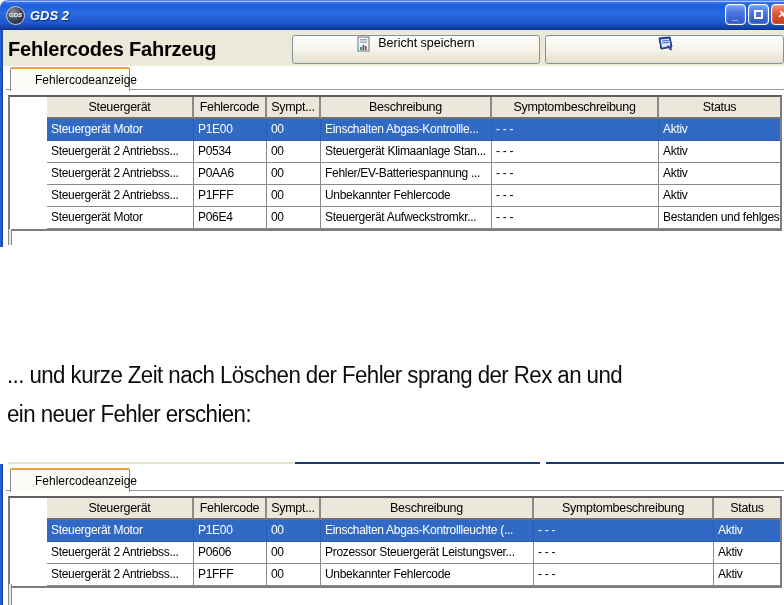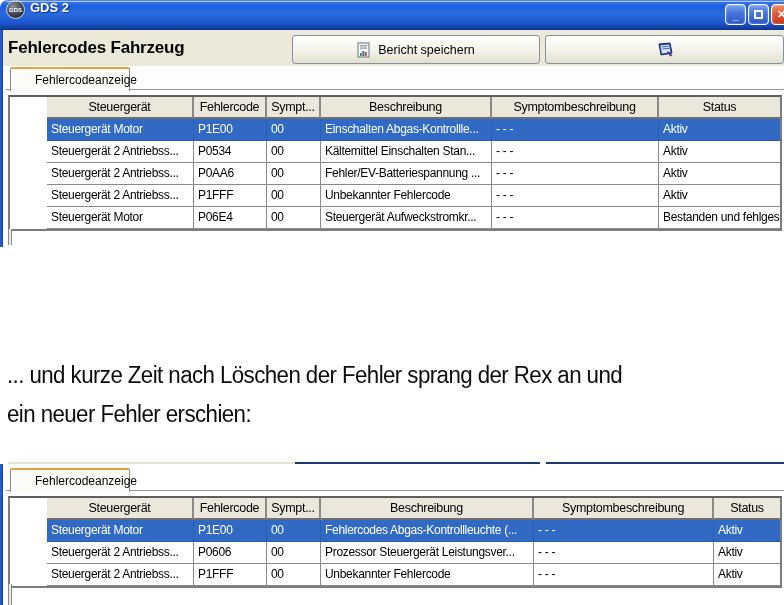--- a/index.html
+++ b/index.html
@@ -5,21 +5,21 @@
   * { margin:0; padding:0; box-sizing:border-box; }
   html,body { width:784px; height:605px; overflow:hidden; background:#fff;
     font-family:"Liberation Sans", sans-serif; position:relative; }
 
   
   .frag1 { position:absolute; left:0; top:0; width:784px; height:247px; }
   .titlebar {
     position:absolute; left:0; top:0; width:784px; height:30px;
     border-radius:8px 0 0 0;
     background:linear-gradient(180deg,#5b8ef0 0%,#3a76e8 6%,#1e5fe0 20%,#2a6be0 45%,#1c56cc 78%,#123c9b 95%,#0d2f80 100%);
-    display:flex; align-items:flex-start;
+    display:flex; align-items:center;font-style:italic;
   }
   .titlebar::before { content:""; position:absolute; top:1px; left:6px; right:0; height:1px;
     background:rgba(255,255,255,.55); }
   .app-icon { width:19px; height:19px; margin:0 5px 0 6px; border-radius:50%;
     background:radial-gradient(circle at 35% 30%, #8a8f9a 0%, #3c4250 55%, #15181f 100%);
     color:#fff; font-size:6px; font-weight:bold; display:flex; align-items:center; justify-content:center;
     border:1px solid #c8cdd8; }
   .app-title { color:#fff; font-weight:bold; font-size:13px; text-shadow:1px 1px 1px rgba(0,0,0,.5); }
   .tb-buttons { position:absolute; right:-8px; top:4px; display:flex; gap:2px; }
   .tb-btn { width:21px; height:21px; border-radius:4px; border:1px solid #fff;
@@ -27,25 +27,25 @@
     color:#fff; font-size:11px; display:flex; align-items:center; justify-content:center;
     box-shadow:inset 0 0 2px rgba(255,255,255,.6); }
   .tb-btn.min { align-items:flex-end; padding-bottom:3px; font-weight:bold; }
   .tb-btn.max span { display:block; width:9px; height:9px; border:2px solid #fff; }
   .tb-btn.close { background:linear-gradient(180deg,#f0936a 0%,#e2573a 45%,#c03a1c 100%); font-weight:bold; }
 
   .win-left-border { position:absolute; left:0; top:30px; width:3px; height:217px;
     background:linear-gradient(90deg,#2a63d8,#1445a8); }
 
   .toolbar-strip { position:absolute; left:3px; top:30px; width:781px; height:36px; background:#ece9d8; }
-  .page-title { position:absolute; left:8px; top:38px; font-size:17px; font-weight:bold; color:#000;
+  .page-title { position:absolute; left:8px; top:38px; font-size:20px; font-weight:bold; color:#000;
     letter-spacing:-0.2px; }
   .xp-btn { position:absolute; top:35px; height:29px; border:1px solid #8292a2; border-radius:3px;
     background:linear-gradient(180deg,#fefefc 0%,#f4f2e8 55%,#e3dfcc 100%);
-    display:flex; align-items:center; justify-content:center; gap:7px; font-size:12.5px; color:#000; }
+    display:flex; align-items:flex-start; justify-content:center; gap:7px; font-size:12.5px; color:#000; }
   .btn-save { left:292px; width:248px; }
   .btn-snap { left:545px; width:239px; }
 
   .white-area { position:absolute; left:3px; top:66px; width:781px; height:181px; background:#fff; }
 
   .tab { position:absolute; left:10px; width:120px; height:24px; background:#fcfbf5;
     border:1px solid #8a8a8a; border-bottom:none; border-top:2px solid #e8a33d;
     border-radius:2px 2px 0 0; display:flex; align-items:center; justify-content:center;
     font-size:12px; color:#000; z-index:3;padding-left:32px; }
   .tab1 { top:67px; }
@@ -158,21 +158,21 @@
         <div class="tcell">P1E00</div>
         <div class="tcell">00</div>
         <div class="tcell">Einschalten Abgas-Kontrollle...</div>
         <div class="tcell">- - -</div>
         <div class="tcell">Aktiv</div>
       </div>
       <div class="trow">
         <div class="tcell">Steuergerät 2 Antriebss...</div>
         <div class="tcell">P0534</div>
         <div class="tcell">00</div>
-        <div class="tcell">Kältemittel Einschalten Stan...</div>
+        <div class="tcell">Steuergerät Klimaanlage Stan...</div>
         <div class="tcell">- - -</div>
         <div class="tcell">Aktiv</div>
       </div>
       <div class="trow">
         <div class="tcell">Steuergerät 2 Antriebss...</div>
         <div class="tcell">P0AA6</div>
         <div class="tcell">00</div>
         <div class="tcell">Fehler/EV-Batteriespannung ...</div>
         <div class="tcell">- - -</div>
         <div class="tcell">Aktiv</div>
@@ -219,21 +219,21 @@
         <div class="tcell">Fehlercode</div>
         <div class="tcell">Sympt...</div>
         <div class="tcell">Beschreibung</div>
         <div class="tcell">Symptombeschreibung</div>
         <div class="tcell">Status</div>
       </div>
       <div class="trow selected">
         <div class="tcell">Steuergerät Motor</div>
         <div class="tcell">P1E00</div>
         <div class="tcell">00</div>
-        <div class="tcell">Fehlercodes Abgas-Kontrollleuchte (...</div>
+        <div class="tcell">Einschalten Abgas-Kontrollleuchte (...</div>
         <div class="tcell">- - -</div>
         <div class="tcell">Aktiv</div>
       </div>
       <div class="trow">
         <div class="tcell">Steuergerät 2 Antriebss...</div>
         <div class="tcell">P0606</div>
         <div class="tcell">00</div>
         <div class="tcell">Prozessor Steuergerät Leistungsver...</div>
         <div class="tcell">- - -</div>
         <div class="tcell">Aktiv</div>

